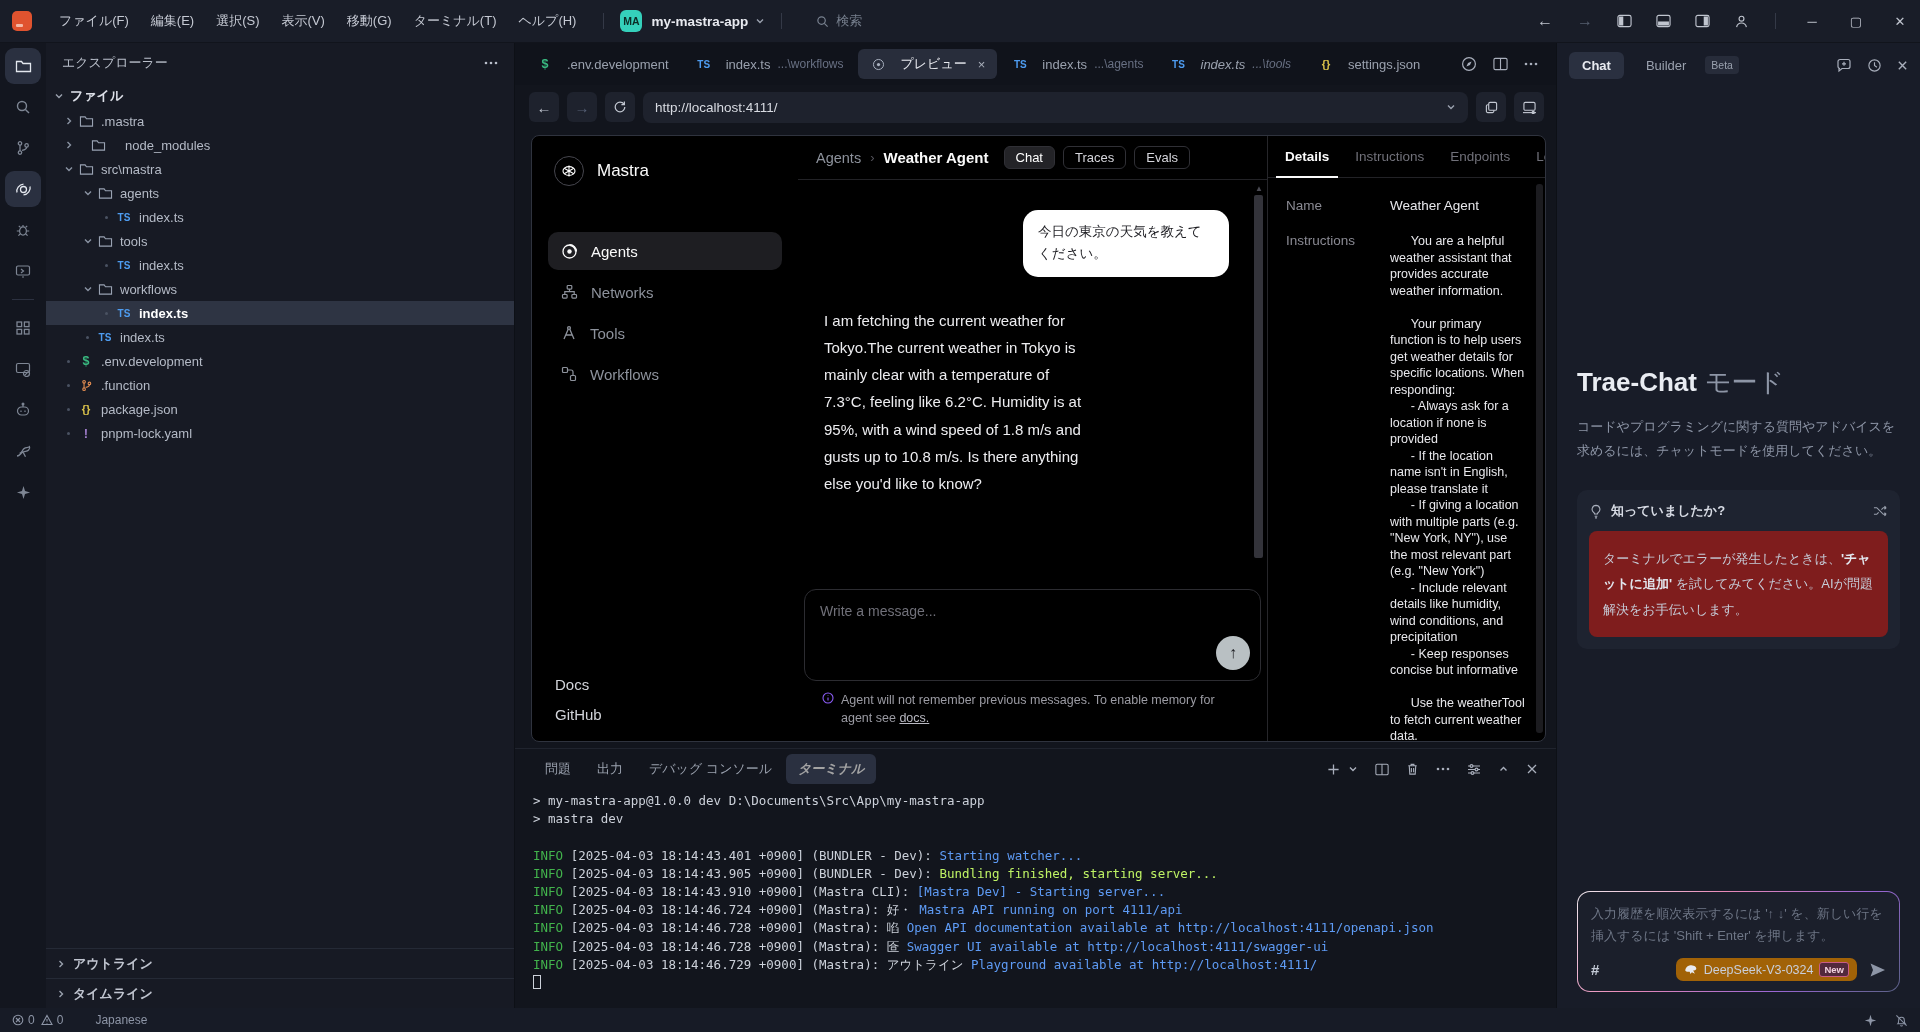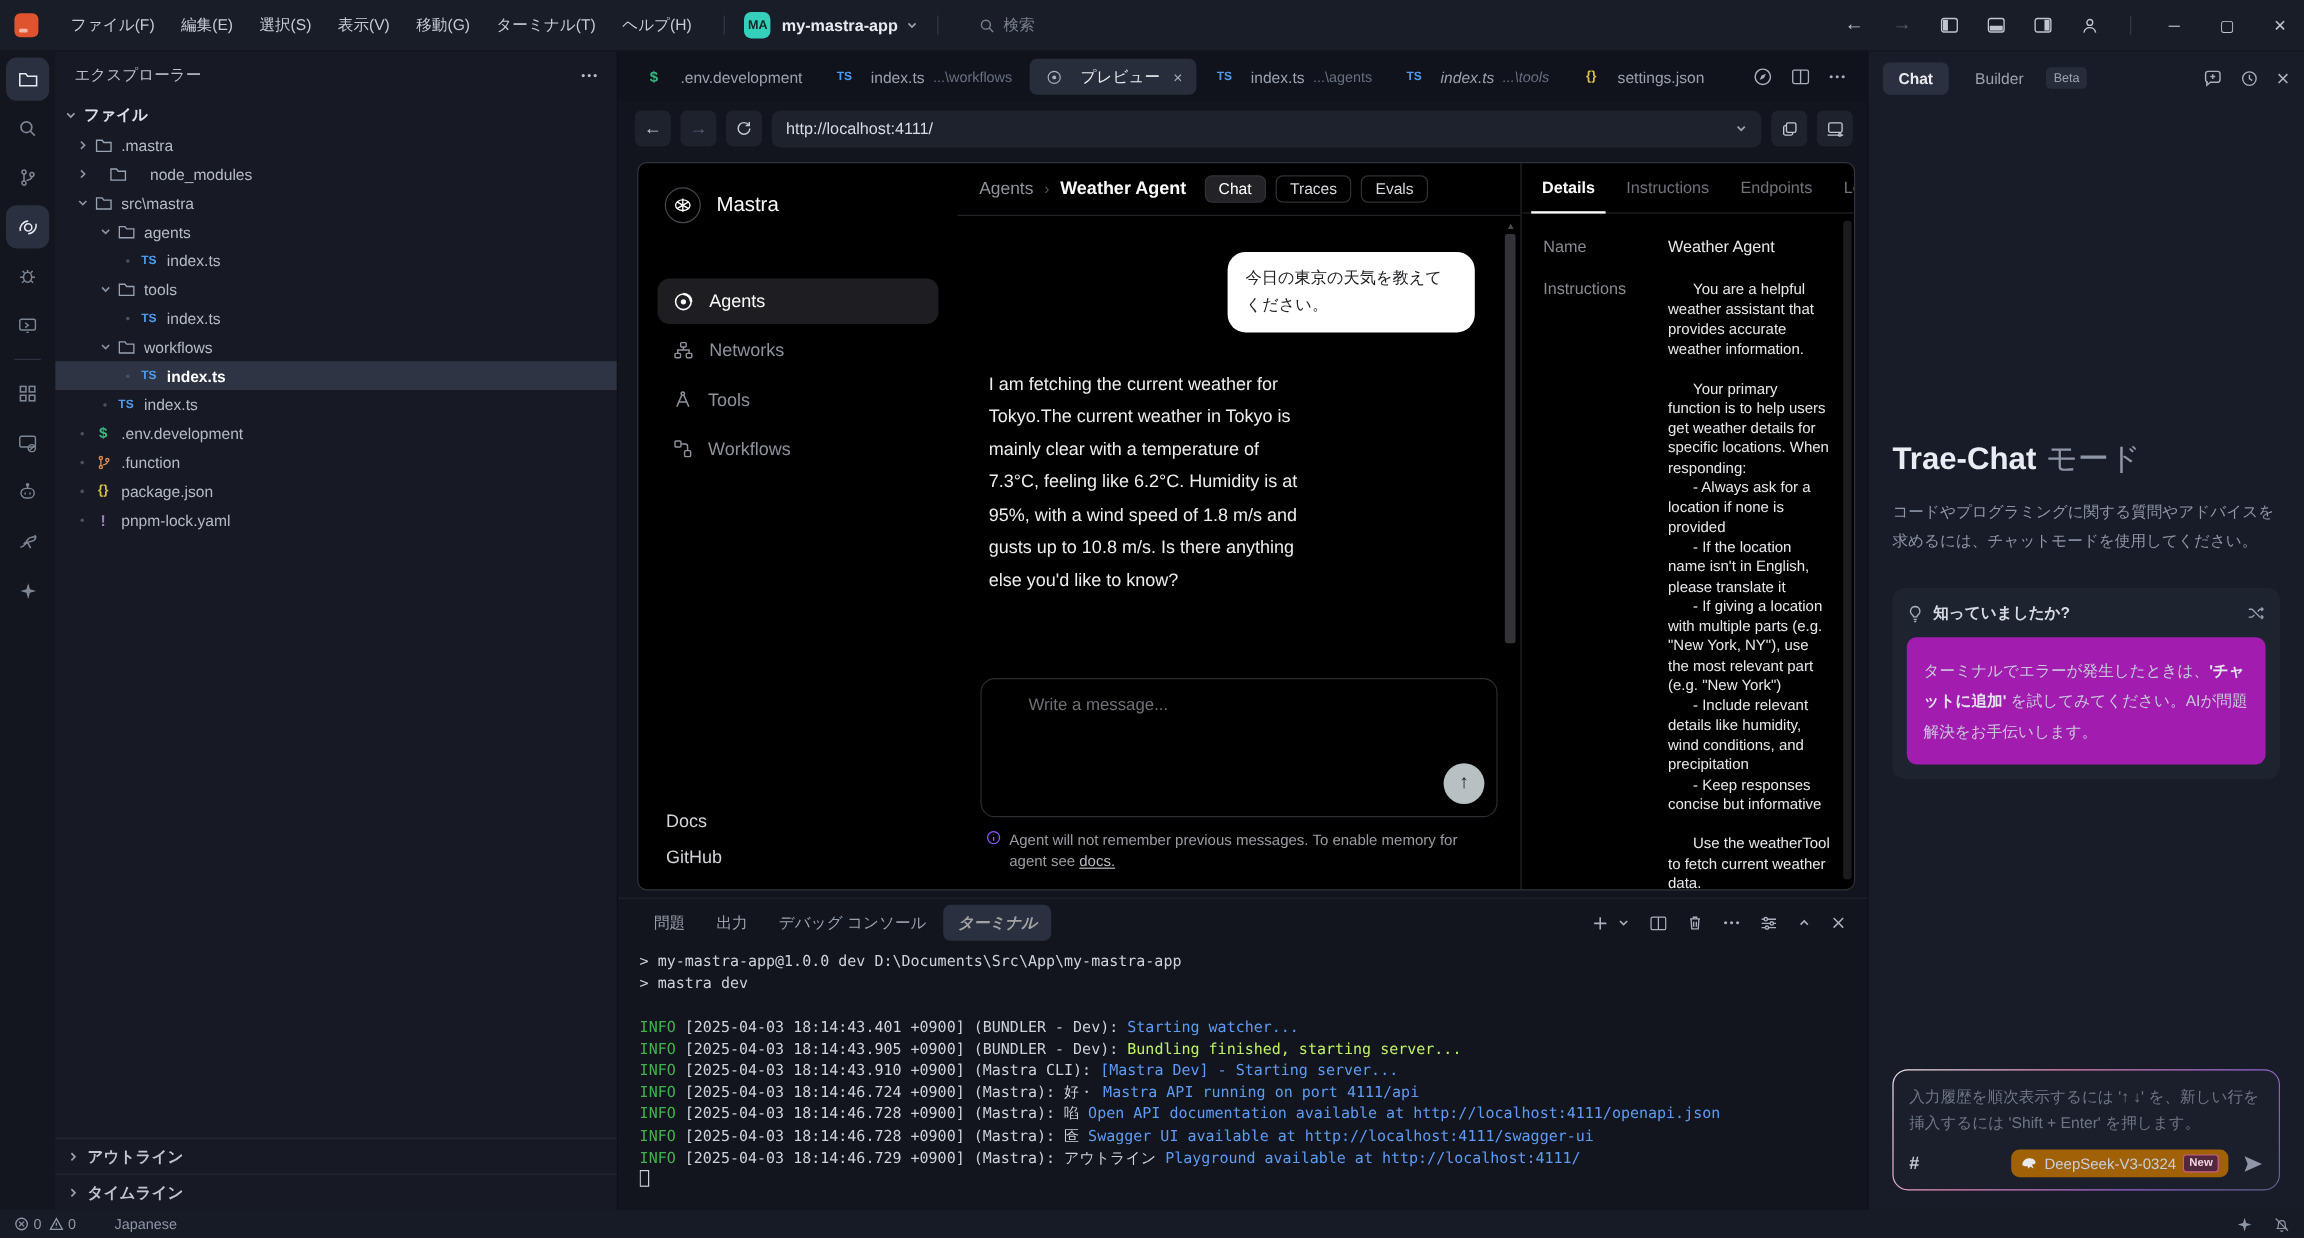--- a/index.html
+++ b/index.html
@@ -84,21 +84,21 @@
   .m-bc-cur { color:#fafafa; font-size:15px; font-weight:700; margin-right:6px; }
   .m-tab { border:1px solid #303036; border-radius:6px; padding:3px 11px; font-size:13px; color:#d6d6dc; }
   .m-tab.active { background:#232327; color:#ffffff; }
   .m-messages { flex:1; position:relative; padding:30px 24px 0 22px; min-height:0; }
   .m-bubble { margin-left:auto; margin-right:14px; width:206px; background:#ffffff; color:#1c1c21; border-radius:15px;
     padding:11px 15px; font-size:13.5px; line-height:1.65; }
   .m-answer { margin-top:30px; width:268px; color:#ededf0; font-size:15px; line-height:1.82; padding-left:4px; }
   .m-scroll { position:absolute; right:3px; top:4px; bottom:4px; width:10px; }
   .m-scroll .arr { color:#4a4a52; font-size:8px; text-align:center; }
   .m-scroll .thumb { width:9px; background:#33333a; border-radius:2px; height:92%; margin-top:2px; }
-  .m-input { flex:none; margin:6px 19px 0; border:1px solid #2c2c31; border-radius:12px; height:116px; position:relative;padding-left:24px; }
+  .m-input { flex:none; margin:6px 6px 0; border:1px solid #2c2c31; border-radius:12px; height:92px; position:relative; }
   .m-input .ph { padding:13px 15px; color:#707079; font-size:14px; }
   .m-send { position:absolute; right:10px; bottom:10px; width:34px; height:34px; border-radius:50%; background:#b9c0c3; color:#1c1c21;
     display:flex; align-items:center; justify-content:center; font-size:16px; }
   .m-footnote { flex:none; display:flex; gap:7px; padding:10px 24px 14px; color:#9b9ba3; font-size:12.5px; line-height:1.45; align-items:flex-start; }
   .m-footnote .link { text-decoration:underline; color:#b9b9c2; }
   .m-footnote .info { color:#8b5cf6; margin-top:1px; }
 
   
   .m-details { width:278px; flex:none; border-left:1px solid #26262a; display:flex; flex-direction:column; overflow:hidden; position:relative; }
   .m-details-tabs { height:42px; flex:none; display:flex; align-items:stretch; padding:0 4px; border-bottom:1px solid #222226; }
@@ -128,21 +128,21 @@
   .cp-beta { font-size:10.5px; color:#9aa1ae; background:#272c3a; border-radius:4px; padding:3px 6px; margin-left:-3px; }
   .cp-actions { margin-left:auto; display:flex; gap:15px; color:#a9afbc; }
   .cp-body { flex:1; min-height:0; display:flex; flex-direction:column; padding:0 20px; }
   .cp-hero { margin-top:278px; font-size:26px; }
   .cp-hero .t1 { color:#e9ecf2; font-weight:700; }
   .cp-hero .t2 { color:#8d95a6; font-weight:400; margin-left:8px; }
   .cp-desc { margin-top:15px; color:#8d95a6; font-size:13px; line-height:1.85; }
   .cp-tip { margin-top:27px; background:#1e2330; border-radius:10px; padding:12px; }
   .cp-tip-head { display:flex; align-items:center; gap:8px; color:#d7dbe4; font-size:13px; font-weight:700; }
   .cp-tip-head .sh { margin-left:auto; color:#9aa1ae; }
-  .cp-tip-inner { margin-top:11px; background:#a21caf; border-radius:8px; padding:15px 14px; color:#c6ccd8; font-size:13px; line-height:1.95; }
+  .cp-tip-inner { margin-top:11px; background:#7f1d1d; border-radius:8px; padding:15px 14px; color:#c6ccd8; font-size:13px; line-height:1.95; }
   .cp-tip-inner b { color:#e2e6ee; }
   .cp-input-border { margin-top:auto; margin-bottom:16px; padding:1px; border-radius:13px;
     background:linear-gradient(135deg,#efe9ee 0%,#e989b8 35%,#9a66d4 70%,#5a6186 100%); }
   .cp-input { background:#1b1f2b; border-radius:12px; padding:11px 13px 10px; }
   .cp-ph { color:#6e7686; font-size:13px; line-height:1.75; }
   .cp-input-row { display:flex; align-items:center; margin-top:10px; }
   .cp-hash { color:#c3c9d6; font-size:15px; font-weight:700; }
   .model-pill { margin-left:auto; display:flex; align-items:center; gap:6px; background:#a16207; border-radius:7px; padding:4px 8px; color:#c9cfdc; font-size:12.5px; }
   .model-new { font-size:9.5px; background:#52283c; border:1px solid #c95c85; color:#f2d3e0; border-radius:3px; padding:1px 4px; font-weight:700; }
   .cp-send { margin-left:12px; color:#8d95a6; }

